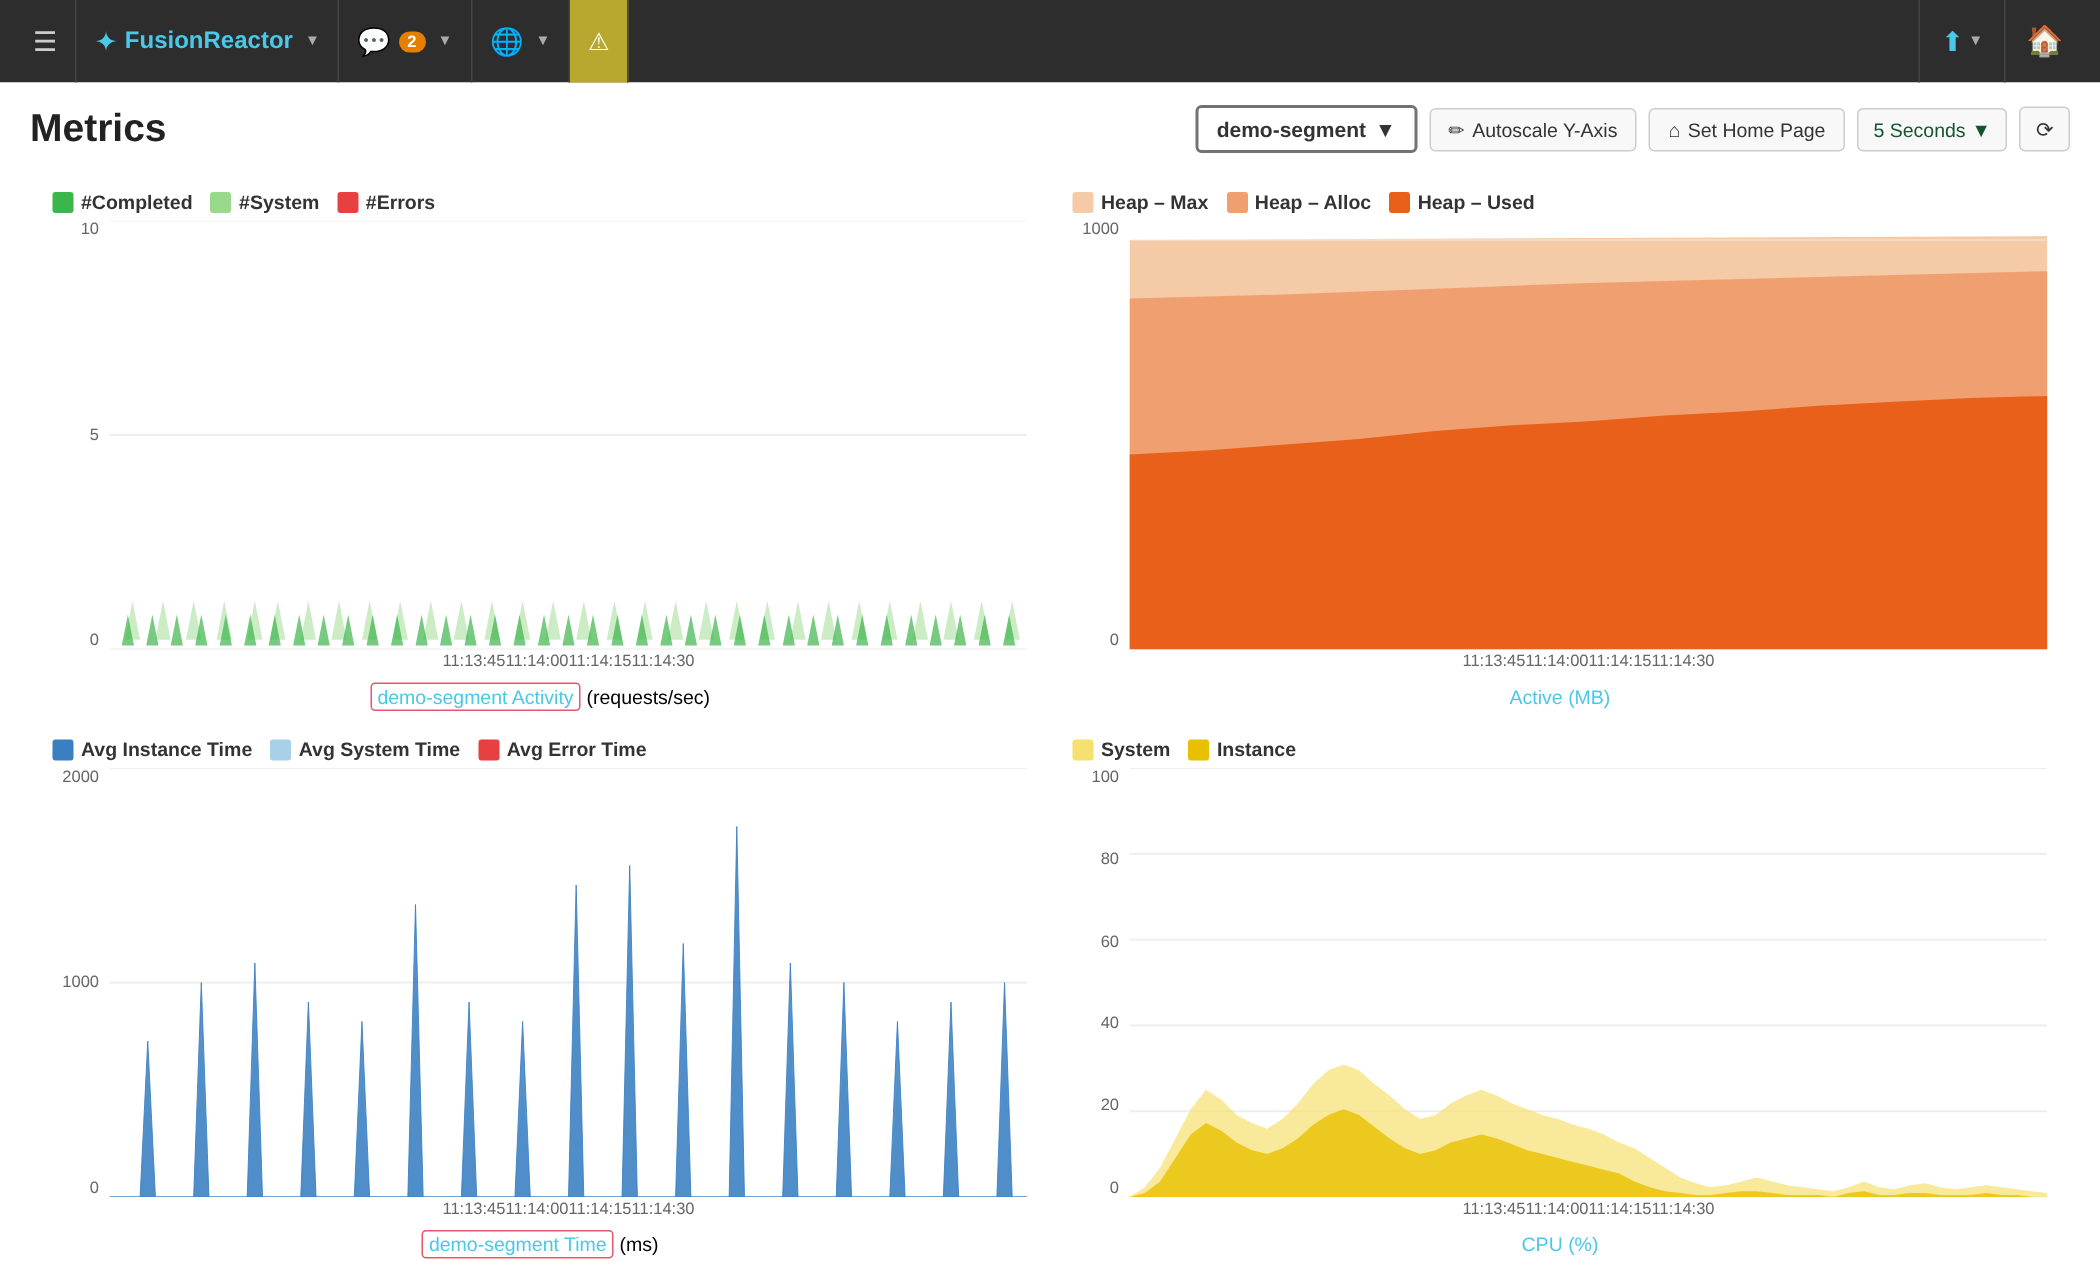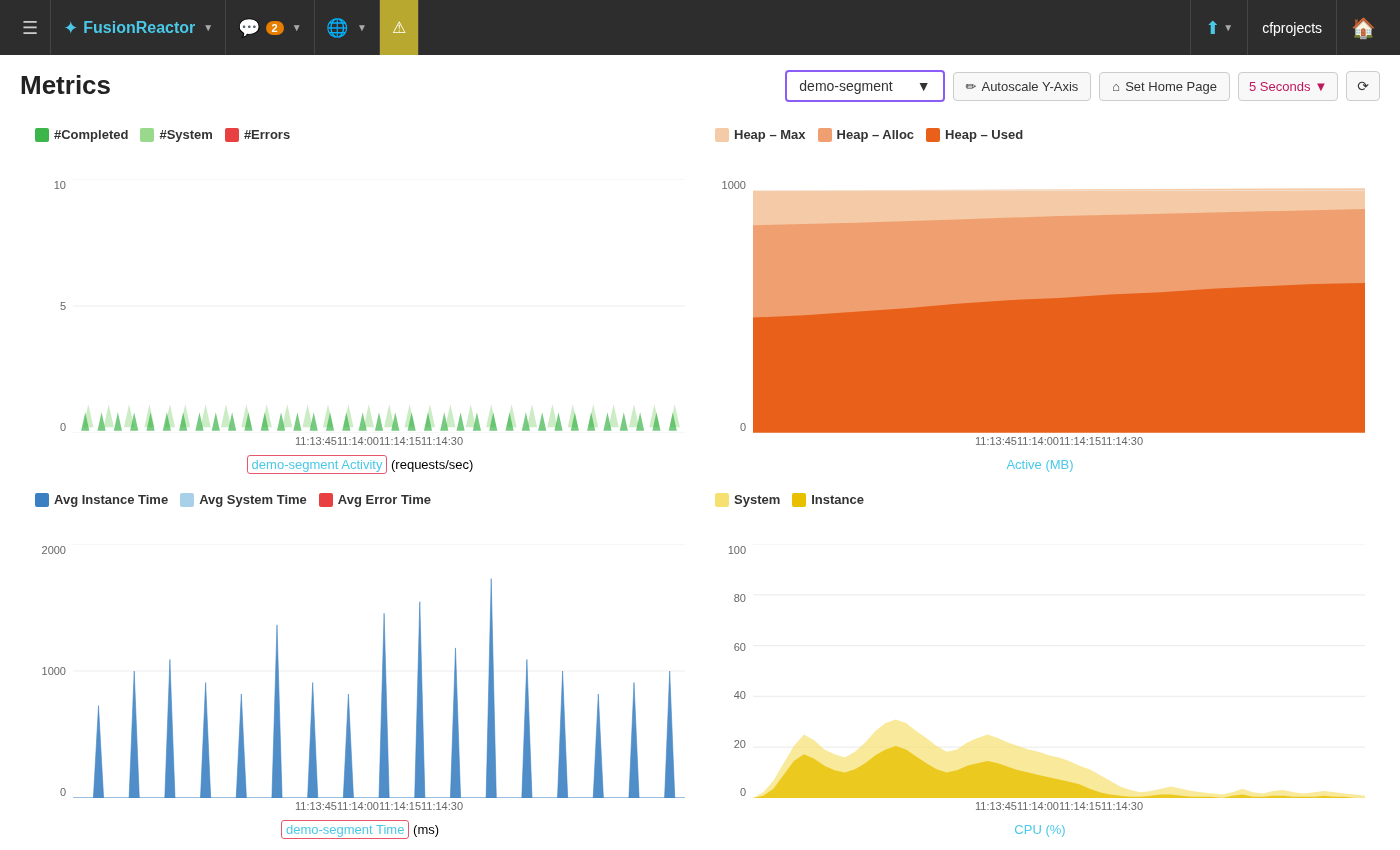--- a/index.html
+++ b/index.html
@@ -80,51 +80,52 @@
       font-weight: bold;
       color: #222;
       flex: 1;
     }
     .header-controls {
       display: flex;
       align-items: center;
       gap: 8px;
     }
     .segment-dropdown {
-      border: 2px solid #8b5cf6;
+      border: 2px solid #737373;
       border-radius: 4px;
       padding: 6px 12px;
       font-size: 14px;
       cursor: pointer;
       background: #fff;
       color: #333;
       display: flex;
       align-items: center;
-      gap: 24px;
+      gap: 6px;
+      font-weight: bold;
     }
     .ctrl-btn {
       border: 1px solid #ccc;
       border-radius: 4px;
       padding: 6px 12px;
       font-size: 13px;
       cursor: pointer;
       background: #f8f8f8;
       color: #333;
       display: flex;
       align-items: center;
       gap: 5px;
     }
     .seconds-dropdown {
       border: 1px solid #ccc;
       border-radius: 4px;
       padding: 6px 10px;
       font-size: 13px;
       cursor: pointer;
       background: #f8f8f8;
-      color: #be185d;
+      color: #14532d;
       display: flex;
       align-items: center;
       gap: 4px;
     }
     .refresh-btn {
       border: 1px solid #ccc;
       border-radius: 4px;
       padding: 6px 10px;
       font-size: 14px;
       cursor: pointer;
@@ -165,21 +166,20 @@
     .legend-swatch {
       width: 14px;
       height: 14px;
       border-radius: 2px;
       display: inline-block;
     }
     .chart-area {
       flex: 1;
       position: relative;
       overflow: hidden;
-      margin-top: 32px;
     }
     .chart-label {
       text-align: center;
       margin-top: 4px;
       font-size: 13px;
     }
     .chart-label a {
       color: #4ac8e8;
       text-decoration: none;
     }
@@ -253,23 +253,20 @@
     <span class="chevron">▼</span>
   </div>
   <div class="nav-item active-tab">
     <span class="warn-icon">⚠</span>
   </div>
   <div class="nav-spacer"></div>
   <div class="nav-right">
     <div class="nav-right-item">
       <span class="upload-icon">⬆</span>
       <span class="chevron">▼</span>
-    </div>
-    <div class="nav-right-item">
-      <span>cfprojects</span>
     </div>
     <div class="nav-right-item">
       <span class="home-icon-nav">🏠</span>
     </div>
   </div>
 </nav>
 
 <div class="main-content">
 
   <div class="header-row">

